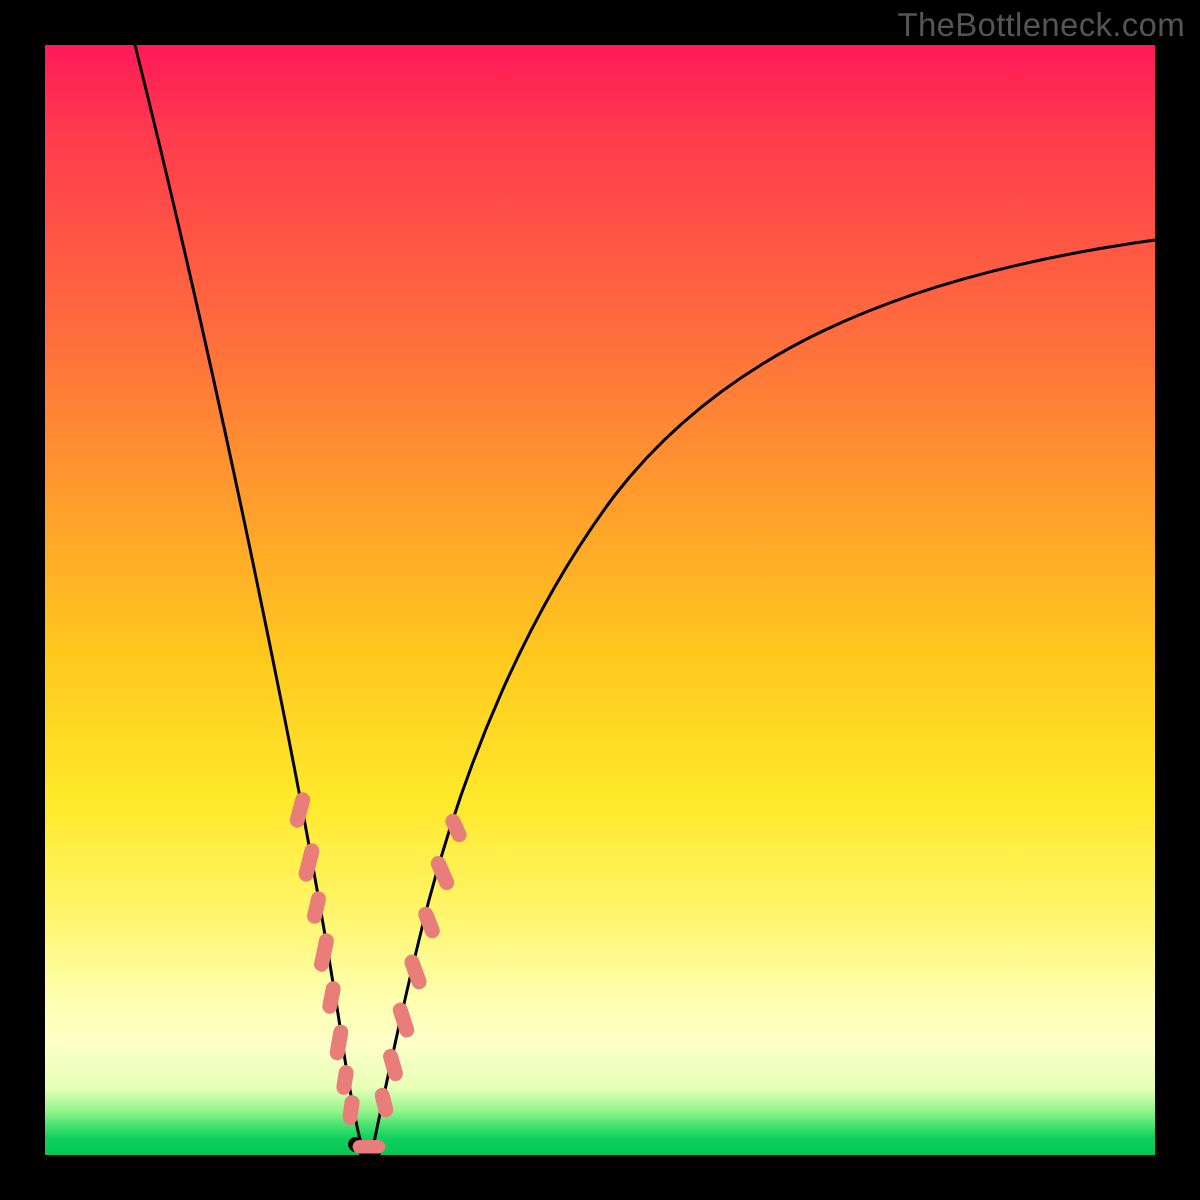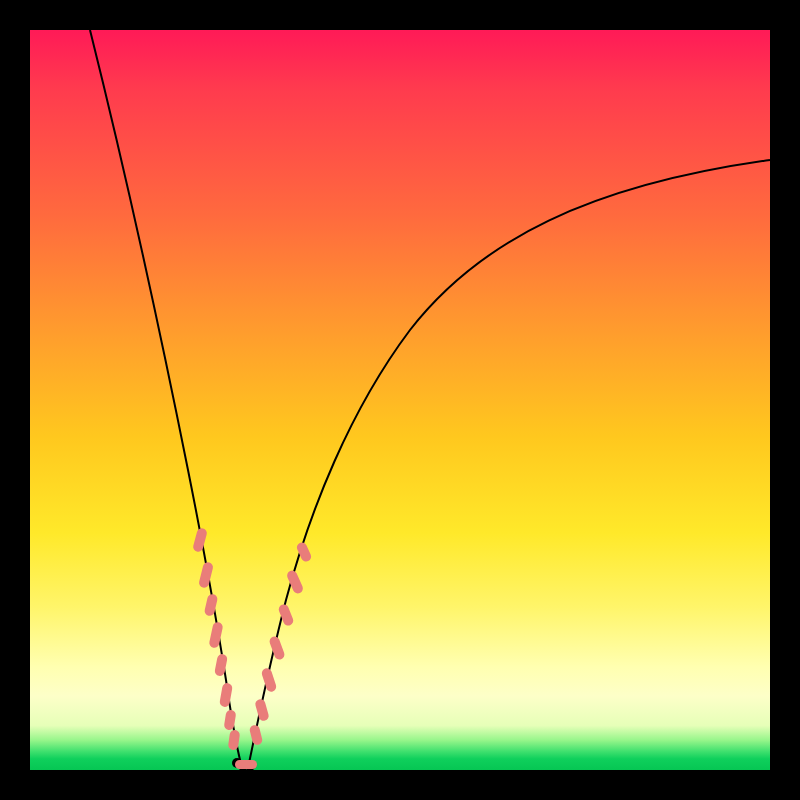--- a/index.html
+++ b/index.html
@@ -118,13 +118,14 @@
           <circle cx="207" cy="733" r="5"></circle>
           <circle cx="213" cy="736" r="5"></circle>
           <circle cx="220" cy="736" r="5"></circle>
           <rect x="205" y="730" width="22" height="9" rx="4.5"></rect>
         </g>
       </g>
     </svg>
 
   </div>
 
+  <div class="watermark">TheBottleneck.com</div>
 </div>
 
 </body></html>

